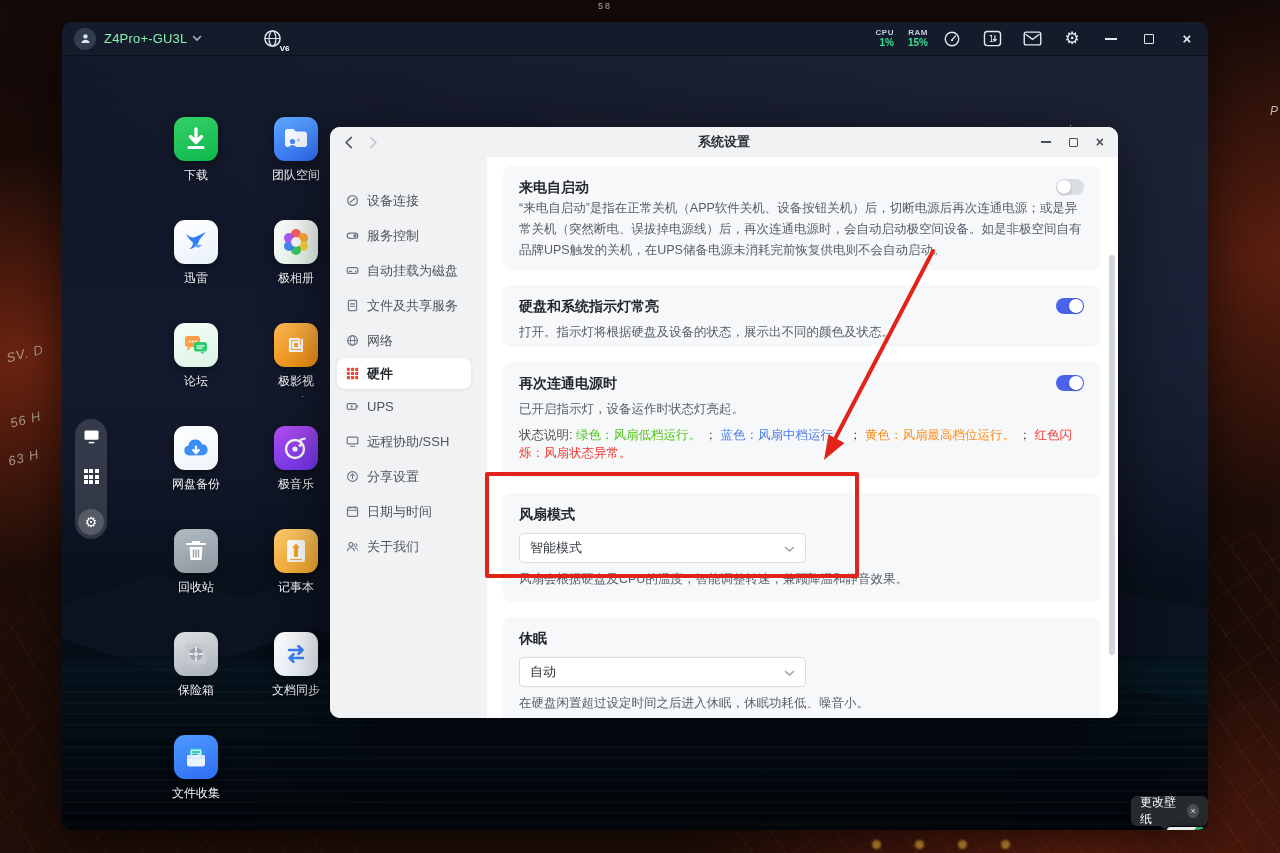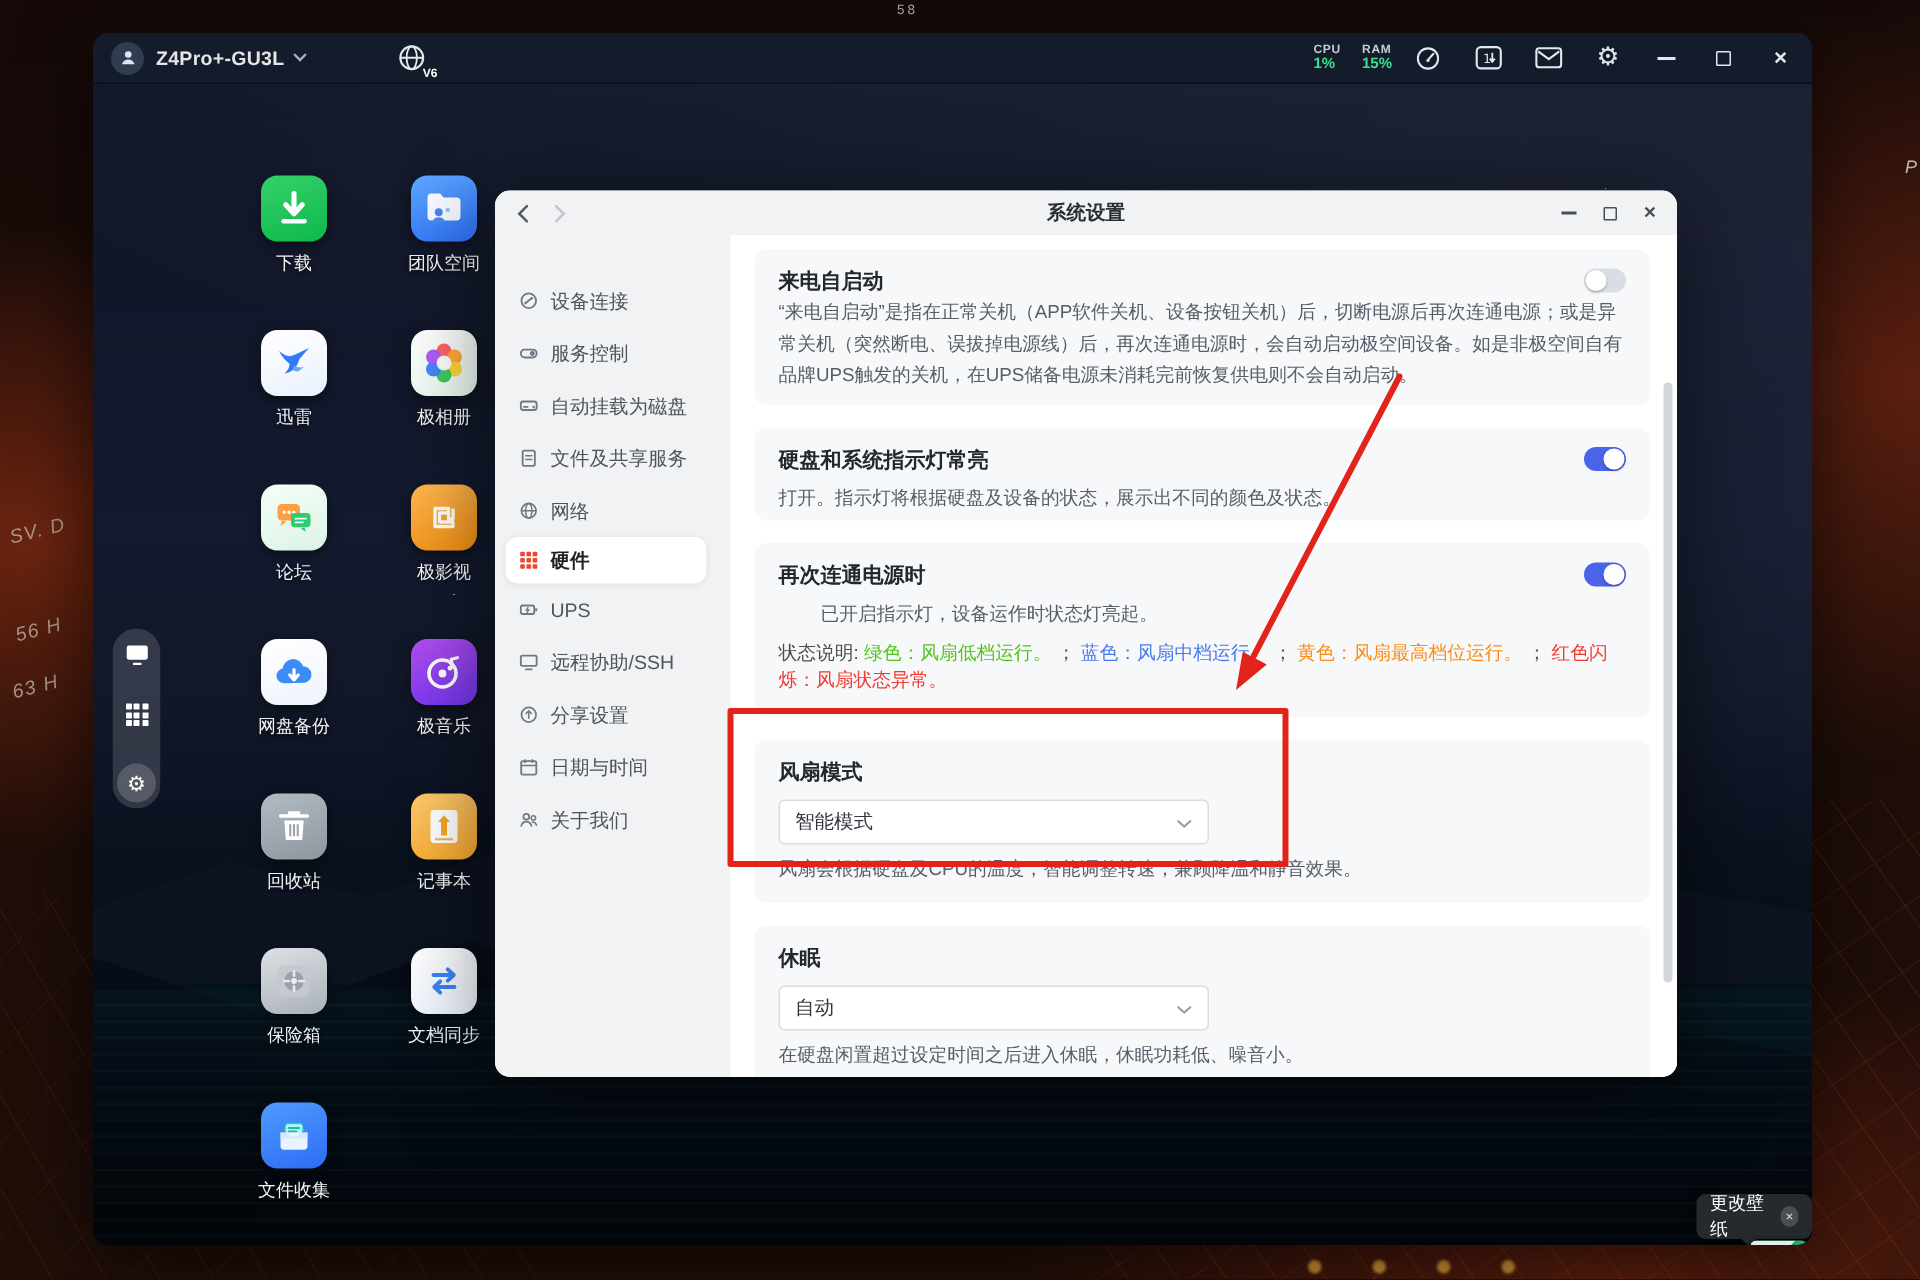--- a/index.html
+++ b/index.html
@@ -31,26 +31,26 @@
   .gold-dots { position:absolute; left:872px; top:840px; display:flex; gap:34px; }
   .gold-dots i { width:9px; height:9px; border-radius:50%; background:#e0a33a; filter:blur(1px); opacity:.85; }
 
   
   .app-window { position:absolute; left:62px; top:22px; width:1146px; height:808px;
     border-radius:10px; overflow:hidden; box-shadow:0 10px 50px rgba(0,0,0,.6); background:#0c1020; }
 
   .topbar { position:relative; height:34px; background:#141c2c; display:flex; align-items:center; padding:0 12px;
     border-bottom:1px solid #0b0f1a; z-index:5; }
   .avatar { width:22px; height:22px; border-radius:50%; background:#323c50; display:flex; align-items:center; justify-content:center; margin-right:8px; }
-  .device-name { color:#e5e5e5; font-size:13px; font-weight:700; letter-spacing:.2px; }
+  .device-name { color:#86efac; font-size:13px; font-weight:400; letter-spacing:.2px; }
   .chev-down { margin-left:5px; }
   .globe-wrap { position:relative; margin-left:58px; width:24px; height:24px; display:flex; align-items:center; justify-content:center; }
   .v6-badge { position:absolute; right:-6px; bottom:-2px; color:#fff; font-size:8px; font-weight:bold; background:#141c2c; padding:0 1px; border-radius:2px; }
   .topbar-right { margin-left:auto; display:flex; align-items:center; gap:20px; }
-  .stat { text-align:left; line-height:1.1; margin-right:-6px; }
+  .stat { text-align:right; line-height:1.1; margin-right:-6px; }
   .stat .lbl { font-size:8px; color:#c7cdd8; font-weight:bold; letter-spacing:.5px; }
   .stat .val { font-size:10px; font-weight:bold; }
   .tb-icon { width:20px; height:20px; display:flex; align-items:center; justify-content:center; color:#e3e7ee; }
   .gear-glyph { font-size:17px; line-height:1; color:#e3e7ee; font-family:"DejaVu Sans",sans-serif; }
   .win-min { width:12px; height:2px; background:#e3e7ee; }
   .win-max { width:10px; height:10px; border:1.6px solid #e3e7ee; border-radius:1px; }
   .win-close { color:#e3e7ee; font-size:15px; line-height:1; font-weight:bold; }
   .wctl { width:18px; height:18px; display:flex; align-items:center; justify-content:center; }
 
   
@@ -138,21 +138,21 @@
   .side-item .ic { width:14px; height:14px; display:flex; align-items:center; justify-content:center; color:#707785; flex:none; }
   .side-item.sel { background:#fff; border-radius:8px; margin:0 16px 0 7px; padding-left:8px; height:31px;
     font-weight:700; color:#1f2329; box-shadow:0 1px 4px rgba(0,0,0,.08); }
   .side-item.sel .ic { color:#f0452e; }
 
   .content { flex:1; padding:9px 18px 0 16px; background:#fff; position:relative; overflow:hidden; }
   .card { background:#f7f8fa; border-radius:8px; padding:12px 16px 9px; margin-bottom:15px; position:relative; }
   .card h3 { font-size:14px; font-weight:700; color:#23272e; line-height:18px; }
   .card .desc { margin-top:2px; font-size:12.5px; color:#575e69; line-height:21px; }
   .card.c2 { padding-bottom:6px; } .card.c2 .desc { margin-top:8px; line-height:18px; }
-  .card.c3 { padding-bottom:16px; } .card.c3 .desc { margin-top:8px; line-height:18px;margin-left:28px; }
+  .card.c3 { padding-bottom:16px; } .card.c3 .desc { margin-top:8px; line-height:18px; }
   .legend { margin-top:8px; font-size:12.5px; line-height:18px; color:#4d4d4d; }
   .card.c4, .card.c5 { padding-bottom:14px; }
   .selectbox { margin-top:10px; width:287px; height:30px; background:#fff; border:1px solid #d8dce3; border-radius:4px;
     display:flex; align-items:center; padding:0 10px; font-size:13px; color:#33373d; }
   .selectbox .cv { margin-left:auto; color:#9aa0a8; }
   .card.c4 .desc, .card.c5 .desc { margin-top:7px; line-height:18px; }
 
   .toggle { position:absolute; top:13px; right:16px; width:28px; height:16px; border-radius:8px; background:#d9dde4; transition:none; }
   .toggle .knob { position:absolute; top:1px; left:1px; width:14px; height:14px; border-radius:50%; background:#fff; box-shadow:0 1px 2px rgba(0,0,0,.25); }
   .toggle.on { background:#4a63e8; }

